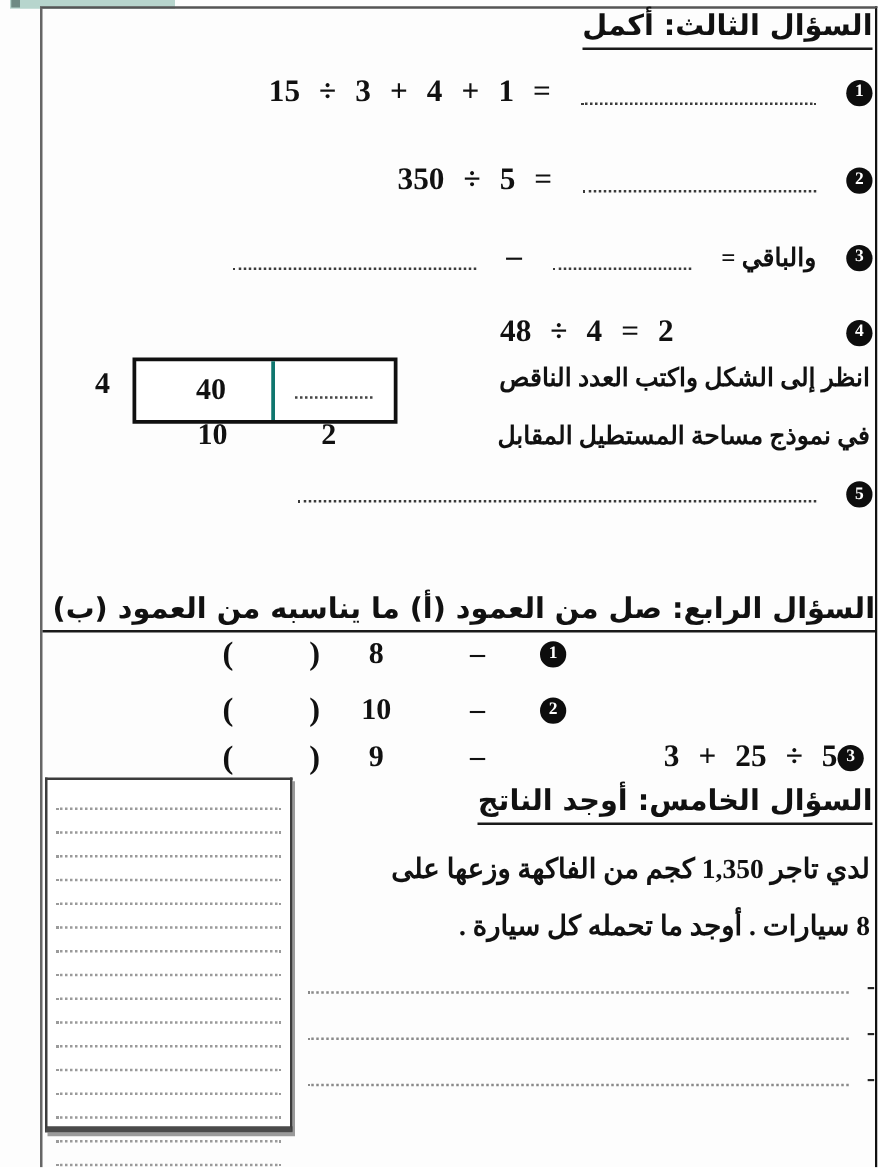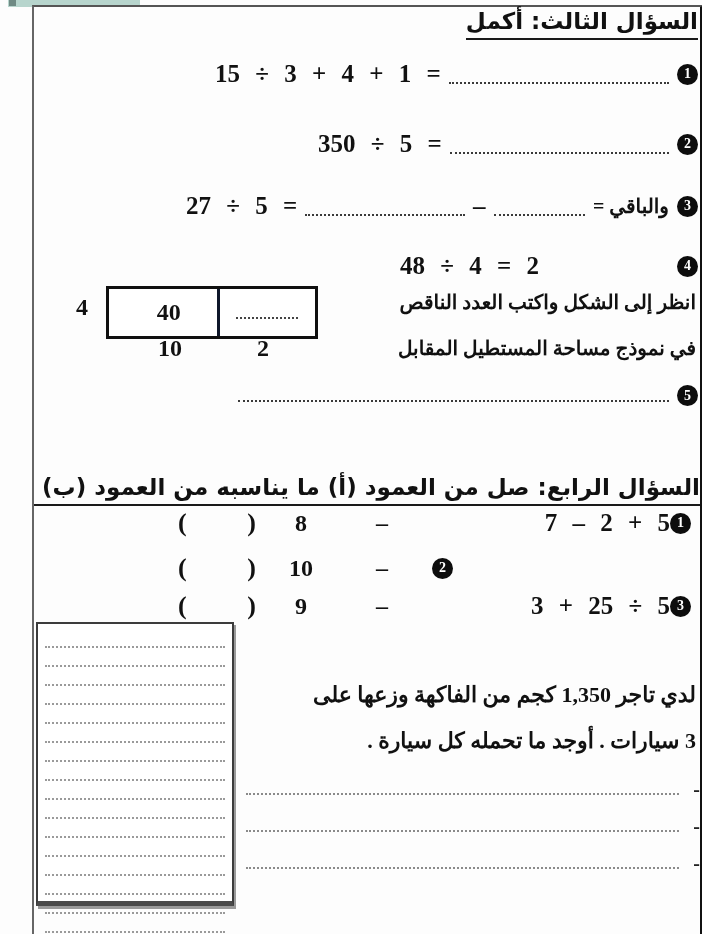--- a/index.html
+++ b/index.html
@@ -13,39 +13,39 @@
     pointer-events:none;
   }
   .teal-strip{position:absolute;left:8px;top:0;width:132px;height:7px;background:#b7d5cd;}
   .teal-dot{position:absolute;left:9px;top:0;width:7px;height:6px;background:#6f8a84;}
   .hdr{
     font-weight:bold;font-size:23px;direction:rtl;unicode-bidi:isolate;
     border-bottom:2.5px solid #1a1a1a;padding-bottom:4px;white-space:nowrap;
   }
   .ar{font-family:Liberation Serif, serif;direction:rtl;unicode-bidi:isolate;font-weight:bold;}
   .abs{position:absolute;}
-  .row{position:absolute;display:flex;align-items:center;gap:8px;direction:ltr;}
+  .row{position:absolute;display:flex;align-items:center;gap:24px;direction:ltr;}
   .eq{
     font-family:"Liberation Serif","DejaVu Serif",serif;font-weight:bold;font-size:25px;
     word-spacing:9px;white-space:nowrap;direction:ltr;unicode-bidi:isolate;
   }
   .dots{flex:1;border-bottom:2.5px dotted #3a3a3a;height:12px;align-self:flex-end;margin-bottom:4px;}
   .spacer{flex:1;}
   .badge{
     flex:0 0 auto;width:21px;height:21px;border-radius:50%;background:#0d0d0d;color:#fff;
     display:flex;align-items:center;justify-content:center;
     font-family:"Liberation Serif",serif;font-weight:bold;font-size:14px;line-height:1;
   }
   .remlabel{font-size:20px;white-space:nowrap;direction:ltr;unicode-bidi:isolate;}
   .rect-box{
     position:absolute;left:106px;top:286px;width:206px;height:47px;
     border:3px solid #101010;display:flex;direction:ltr;background:#fff;
   }
   .rect-cell{flex:1;display:flex;align-items:center;justify-content:center;}
-  .rect-cell.first{border-right:3px solid #0f172a;margin-left:12px;}
+  .rect-cell.first{border-right:3px solid #0f766e;margin-left:12px;}
   .cell-num{font-family:"Liberation Serif",serif;font-weight:bold;font-size:24px;}
   .cell-blank{width:62px;border-bottom:2px dotted #444;height:10px;}
   .under-label{position:absolute;font-family:"Liberation Serif",serif;font-weight:bold;font-size:24px;text-align:center;}
   .instr{position:absolute;right:38px;font-size:20px;white-space:nowrap;}
   .m-grid{
     position:absolute;left:178px;right:36px;display:grid;
     grid-template-columns:92px 62px 100px 1fr 28px;align-items:center;direction:ltr;
   }
   .parens{display:flex;justify-content:space-between;font-family:"Liberation Serif",serif;font-weight:bold;font-size:26px;width:78px;}
   .mnum{font-family:"Liberation Serif",serif;font-weight:bold;font-size:24px;text-align:center;}
@@ -78,21 +78,20 @@
     <span class="badge">1</span>
   </div>
 
   <div class="row" style="left:318px;right:36px;top:130px;">
     <span class="eq">350 ÷ 5 =</span>
     <span class="dots"></span>
     <span class="badge">2</span>
   </div>
 
   <div class="row" style="left:186px;right:36px;top:192px;">
-    <span class="eq">27 ÷ 5 =</span>
     <span class="dots" style="flex:1.4;"></span>
     <span class="eq">–</span>
     <span class="dots" style="flex:0.8;"></span>
     <span class="ar remlabel">= والباقي</span>
     <span class="badge">3</span>
   </div>
 
   <div class="row" style="left:400px;right:36px;top:252px;">
     <span class="eq">48 ÷ 4 = 2</span>
     <span class="spacer"></span>
@@ -121,21 +120,20 @@
 
   <div class="hdr abs" style="top:442px;left:34px;right:34px;text-align:right;margin-top:32px;">السؤال الرابع: صل من العمود  (أ)    ما يناسبه   من العمود   (ب)</div>
 
   <div class="m-grid" style="top:508px;">
     <span class="parens">
         <span>(</span>
         <span>)</span>
       </span>
     <span class="mnum">8</span>
     <span class="mdash">–</span>
-    <span class="eq meq">7 – 2 + 5</span>
     <span class="badge">1</span>
   </div>
 
   <div class="m-grid" style="top:553px;">
     <span class="parens">
         <span>(</span>
         <span>)</span>
       </span>
     <span class="mnum">10</span>
     <span class="mdash">–</span>
@@ -146,23 +144,24 @@
     <span class="parens">
         <span>(</span>
         <span>)</span>
       </span>
     <span class="mnum">9</span>
     <span class="mdash">–</span>
     <span class="eq meq">3 + 25 ÷ 5</span>
     <span class="badge">3</span>
   </div>
 
+  <div class="hdr abs" style="top:628px;right:36px;">السؤال الخامس:  أوجد الناتج</div>
 
   <div class="problem ar" style="top:682px;">لدي تاجر 1,350 كجم من الفاكهة وزعها على</div>
-  <div class="problem ar" style="top:728px;">3 سيارات . أوجد ما تحمله كل سيارة .</div>
+  <div class="problem ar" style="top:728px;">8 سيارات . أوجد ما تحمله كل سيارة .</div>
 
   <div class="ansline" style="top:778px;">
     <span class="dotline"></span>
     <span class="enddash">-</span>
   </div>
   <div class="ansline" style="top:815px;">
     <span class="dotline"></span>
     <span class="enddash">-</span>
   </div>
   <div class="ansline" style="top:852px;">

